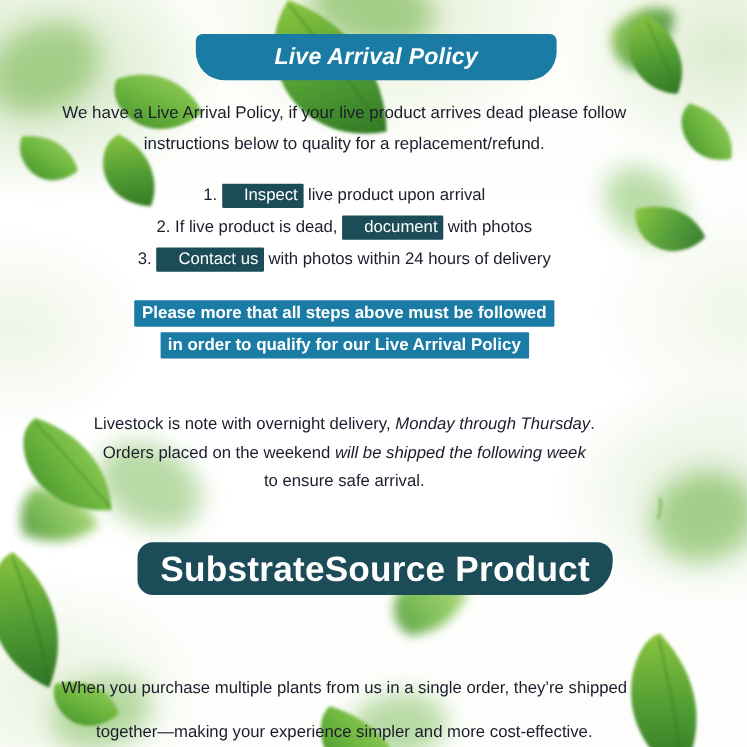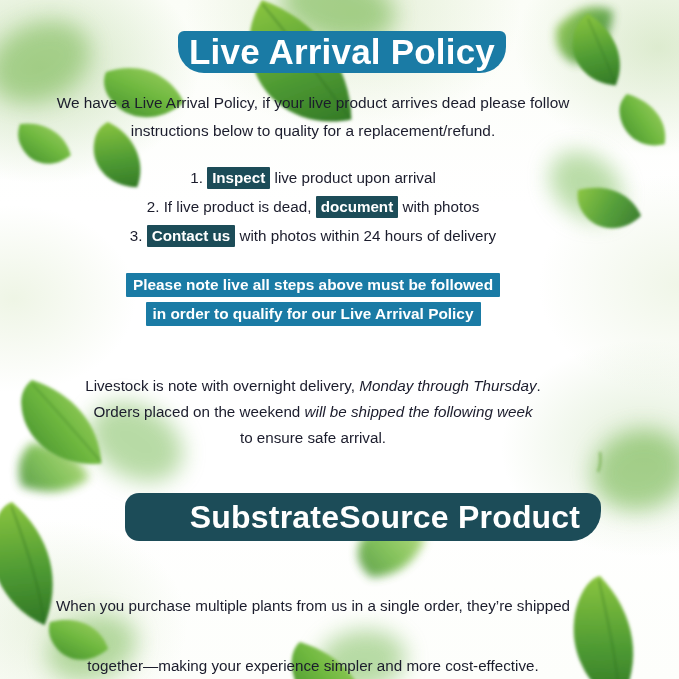--- a/index.html
+++ b/index.html
@@ -54,29 +54,29 @@
     letter-spacing: 0.2px;
     white-space: nowrap;
   }
   .banner-blue {
     background: #1a7ba5;
     border-radius: 6px 6px 26px 26px;
   }
   .banner-teal {
     background: #1c4c58;
     border-radius: 14px 14px 30px 14px;
-    padding-left: 44px;
   }
 
   #live-arrival-banner {
     left: 178px;
     top: 31px;
     width: 328px;
     height: 42px;
-    font-size: 35px;
+    font-size: 21px;
+    font-style: italic;
   }
   #substratesource-banner {
     left: 125px;
     top: 493px;
     width: 432px;
     height: 48px;
     font-size: 32px;
   }
 
   
@@ -94,22 +94,22 @@
   .intro-line { font-size: 15.4px; }
 
   .list-line {
     font-size: 15.2px;
   }
 
   
   .hl-dark {
     background: #1c4c58;
     color: #ffffff;
-    font-weight: 700;
-    padding: 2px 5px 3px 5px;
+    font-weight: 400;
+    padding: 2px 5px 3px 20px;
     border-radius: 1px;
   }
   .hl-blue-block {
     background: #1a7ba5;
     color: #ffffff;
     font-weight: 700;
     padding: 3px 7px 4px 7px;
     font-size: 15.4px;
     border-radius: 1px;
   }
@@ -253,38 +253,38 @@
       <span>with photos</span>
     </div>
 
     <div class="tline list-line" style="top:227px;">
       <span>3.</span>
       <span class="hl-dark">Contact us</span>
       <span>with photos within 24 hours of delivery</span>
     </div>
 
     <div class="tline" style="top:276px;">
-      <span class="hl-blue-block">Please note live all steps above must be followed</span>
+      <span class="hl-blue-block">Please more that all steps above must be followed</span>
     </div>
     <div class="tline" style="top:305px;">
       <span class="hl-blue-block">in order to qualify for our Live Arrival Policy</span>
     </div>
 
     <div class="tline body-sm" style="top:377px;">
       <span>Livestock is note with overnight delivery,</span>
       <span class="italic">Monday through Thursday</span><span>.</span>
     </div>
     <div class="tline body-sm" style="top:403px;">
       <span>Orders placed on the weekend</span>
       <span class="italic">will be shipped the following week</span>
     </div>
     <div class="tline body-sm" style="top:429px;">to ensure safe arrival.</div>
 
     <div class="banner banner-teal" id="substratesource-banner">
       <span>SubstrateSource Product</span>
     </div>
 
 
-    <div class="tline body-sm" style="top:597px;">When you purchase multiple plants from us in a single order, they’re shipped</div>
+    <div class="tline body-sm" style="top:617px;">When you purchase multiple plants from us in a single order, they’re shipped</div>
     <div class="tline body-sm" style="top:657px;">together—making your experience simpler and more cost-effective.</div>
 
   </div>
 </div>
 
 </body></html>

